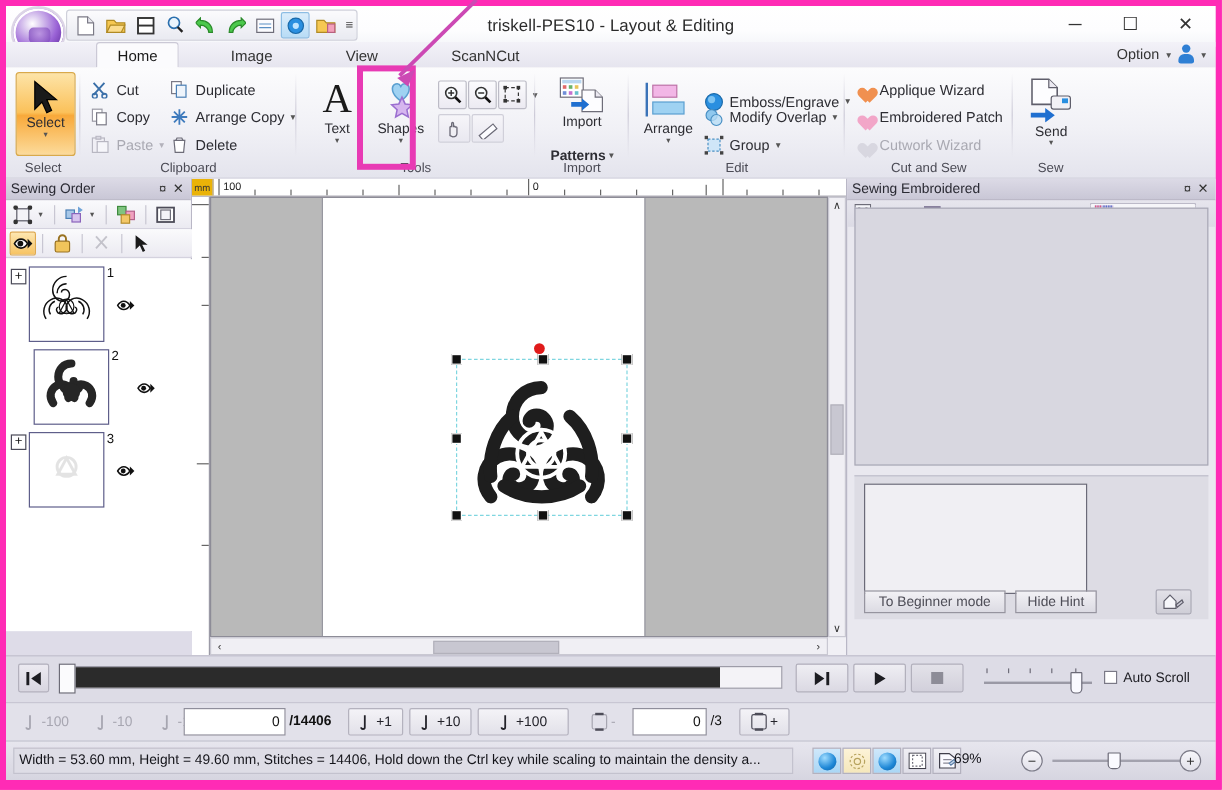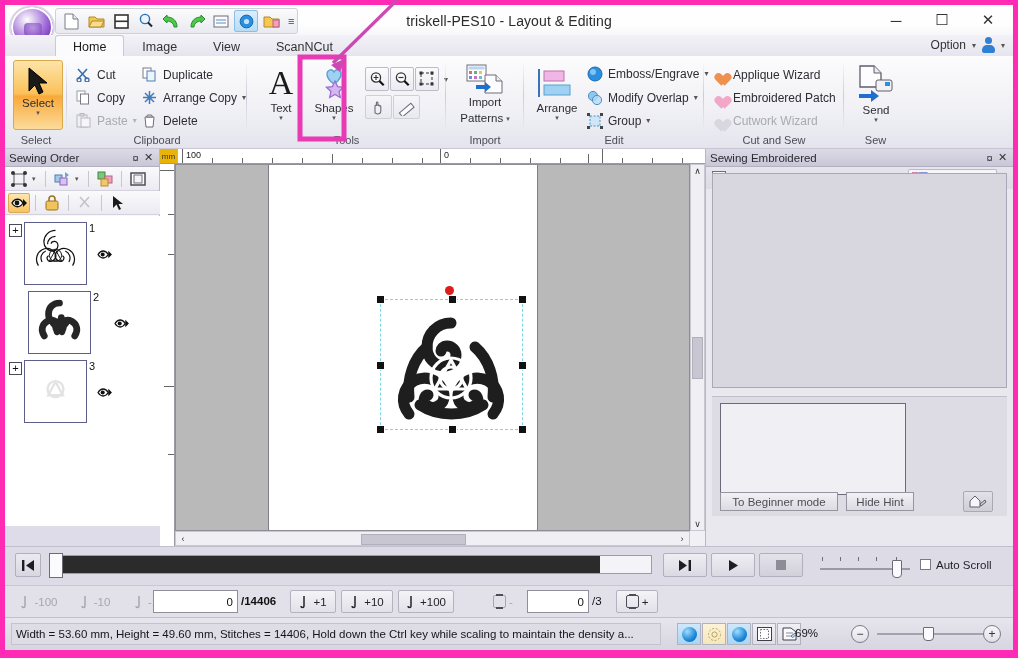--- a/index.html
+++ b/index.html
@@ -64,21 +64,21 @@
 
   
   .tabstrip {
     position: absolute; left: 0; top: 30px; width: 1008px; height: 22px;
     background: linear-gradient(180deg,#f3f2f8,#e6e5ef);
     border-bottom: 1px solid #cbc9d6;
   }
   .tabs { position: absolute; left: 50px; top: 0; display: flex; height: 22px; }
   .tab {
     padding: 0 17px; height: 22px; line-height: 22px; font-size: 12.5px; color: #333;
-    border: 1px solid transparent; border-bottom: none;
+    border: 1px solid transparent; border-bottom: none; margin-left: 25px;
   }
   .tab.active {
     background: #fbfbfd;
     border: 1px solid #cbc9d6; border-bottom: 1px solid #fbfbfd;
     border-radius: 3px 3px 0 0;
     color: #1a1a1a;
   }
   .optionbox { position: absolute; right: 8px; top: 2px; display: flex; align-items: center; gap: 6px; font-size: 12px; color: #333; }
   .caret { font-size: 8px; color: #555; }
   .user-ico {
@@ -526,21 +526,21 @@
                 <rect x="14" y="8" width="3" height="3" fill="#e8c45b"></rect>
               <rect x="4" y="13" width="3" height="3" fill="#6f8ed8"></rect>
                 <rect x="9" y="13" width="3" height="3" fill="#c470cf"></rect>
                 <rect x="14" y="13" width="3" height="3" fill="#68c0cc"></rect>
               <path d="M20 12h11l6 6v12H20z" fill="#fdfdff" stroke="#6e6d79"></path>
               <path d="M31 12v6h6" fill="#eceaf2" stroke="#6e6d79"></path>
               <path d="M11 22h9v-3l6 5-6 5v-3h-9z" fill="#1f6fd0"></path>
             </svg>
           </div>
           <div class="blabel">Import</div>
-          <div class="blabel" style="margin-top:4px;display:flex;align-items:center;gap:3px;">
+          <div class="blabel" style="margin-top:16px;display:flex;align-items:center;gap:3px;font-weight:bold;">
             <span>Patterns</span>
             <span class="bcaret">▾</span>
           </div>
         </div>
         <div class="glabel">Import</div>
         <div class="gsep"></div>
       </div>
 
       <div class="rgroup" style="left:519px; width:180px;">
         <div class="bigbtn" style="left:6px; top:8px; width:54px; height:62px;">
@@ -549,21 +549,21 @@
               <path d="M6 3v28" stroke="#3b73b8" stroke-width="2"></path>
               <rect x="11" y="5" width="20" height="10" fill="#f0b8e4" stroke="#b濃" stroke-width="0"></rect>
               <rect x="11" y="5" width="20" height="10" fill="#f2b6e6" stroke="#bd74a8"></rect>
               <rect x="11" y="19" width="26" height="10" fill="#9fd2f2" stroke="#5a9fd0"></rect>
             </svg>
           </div>
           <div class="blabel">Arrange</div>
           <div class="bcaret">▾</div>
         </div>
 
-        <div class="smallitem" style="left:62px; top:6px;text-align:right;">
+        <div class="smallitem" style="left:62px; top:17px;text-align:right;">
           <span class="mini-ico">
             <svg width="16" height="16" viewBox="0 0 16 16">
                 <circle cx="8" cy="8" r="7" fill="#2a8fe0" stroke="#1b6aa9"></circle>
                 <circle cx="6" cy="6" r="3" fill="#7fc4f2"></circle>
               </svg>
           </span>
           <span>Emboss/Engrave</span>
           <span class="caret">▾</span>
         </div>
         <div class="smallitem" style="left:62px; top:30px;">
@@ -1008,21 +1008,21 @@
         <span>+1</span>
       </div>
       <div class="nbtn" style="left:336px; width:52px;">
         <span class="needle">
           <svg width="10" height="14" viewBox="0 0 10 14">
               <path d="M5 1v10c0 2-3 2-3 0" stroke="#23232a" stroke-width="1.5" fill="none"></path>
             </svg>
         </span>
         <span>+10</span>
       </div>
-      <div class="nbtn" style="left:393px; width:56px;">
+      <div class="nbtn" style="left:393px; width:76px;">
         <span class="needle">
           <svg width="10" height="14" viewBox="0 0 10 14">
               <path d="M5 1v10c0 2-3 2-3 0" stroke="#23232a" stroke-width="1.5" fill="none"></path>
             </svg>
         </span>
         <span>+100</span>
       </div>
 
       <div class="nbtn dim" style="left:477px; width:42px;">
         <span class="hoopico" style="border-color:#a7a6b1;"></span>

